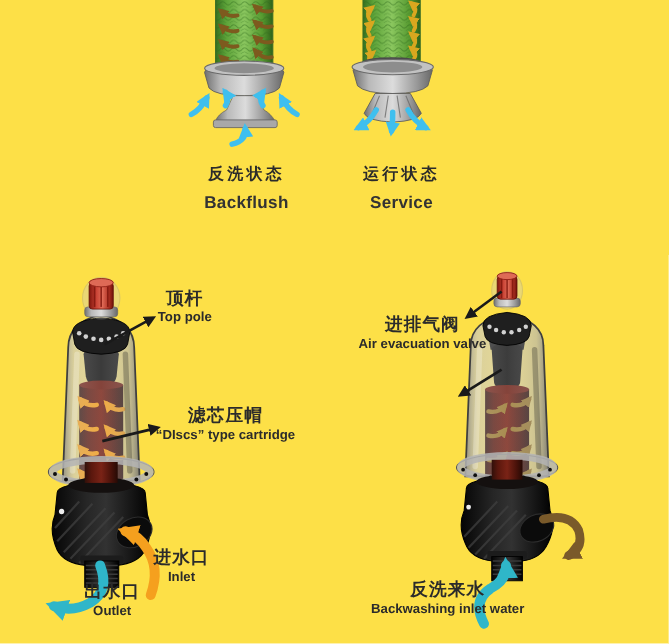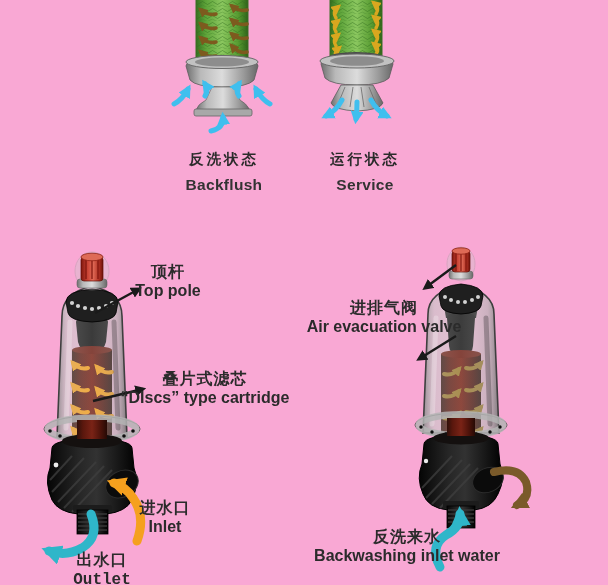--- a/index.html
+++ b/index.html
@@ -1,23 +1,23 @@
 <!DOCTYPE html>
 <html><head>
 <meta charset="utf-8">
 <style>
   html,body{margin:0;padding:0;background:#fff;}
   .canvas{
-    position:relative;width:608px;height:585px;background:#f9a8d4;overflow:hidden;
+    position:relative;width:608px;height:585px;background:#fde047;overflow:hidden;
     font-family:"Liberation Sans","DejaVu Sans",sans-serif;
   }
   .canvas svg{position:absolute;left:0;top:0;}
   .label{position:absolute;transform:translateX(-50%);text-align:center;color:#2b2b2b;white-space:nowrap;}
   .label .zh{font-size:16px;font-weight:bold;letter-spacing:1px;line-height:1.25;}
-  .label .en{font-size:16px;font-weight:bold;line-height:1.15;}
+  .label .en{font-size:12px;font-weight:bold;line-height:1.15;}
   .label.state .zh{font-size:14.5px;letter-spacing:3px;margin-bottom:8px;}
   .label.state .en{font-size:15.5px;letter-spacing:.3px;color:#333;}
 </style>
 </head>
 <body>
 
 <div class="canvas">
 
 <svg width="608" height="585" viewBox="0 0 608 585">
   <defs>
@@ -316,33 +316,33 @@
 <div class="label state" style="left:365px;top:150px;">
   <div class="zh">运行状态</div>
   <div class="en">Service</div>
 </div>
 
 <div class="label" style="left:168px;top:262px;">
   <div class="zh">顶杆</div>
   <div class="en">Top pole</div>
 </div>
 <div class="label" style="left:205px;top:369px;">
-  <div class="zh">叠片式滤芯</div>
+  <div class="zh">滤芯压帽</div>
   <div class="en">“DIscs” type cartridge</div>
 </div>
 <div class="label" style="left:165px;top:498px;">
   <div class="zh">进水口</div>
   <div class="en">Inlet</div>
 </div>
-<div class="label" style="left:102px;top:551px;font-family:Liberation Mono, monospace;">
+<div class="label" style="left:102px;top:529px;">
   <div class="zh">出水口</div>
   <div class="en">Outlet</div>
 </div>
 
-<div class="label" style="left:384px;top:298px;">
+<div class="label" style="left:384px;top:286px;">
   <div class="zh">进排气阀</div>
   <div class="en">Air evacuation valve</div>
 </div>
 <div class="label" style="left:407px;top:527px;">
   <div class="zh">反洗来水</div>
   <div class="en">Backwashing inlet water</div>
 </div>
 
 </div>
 

